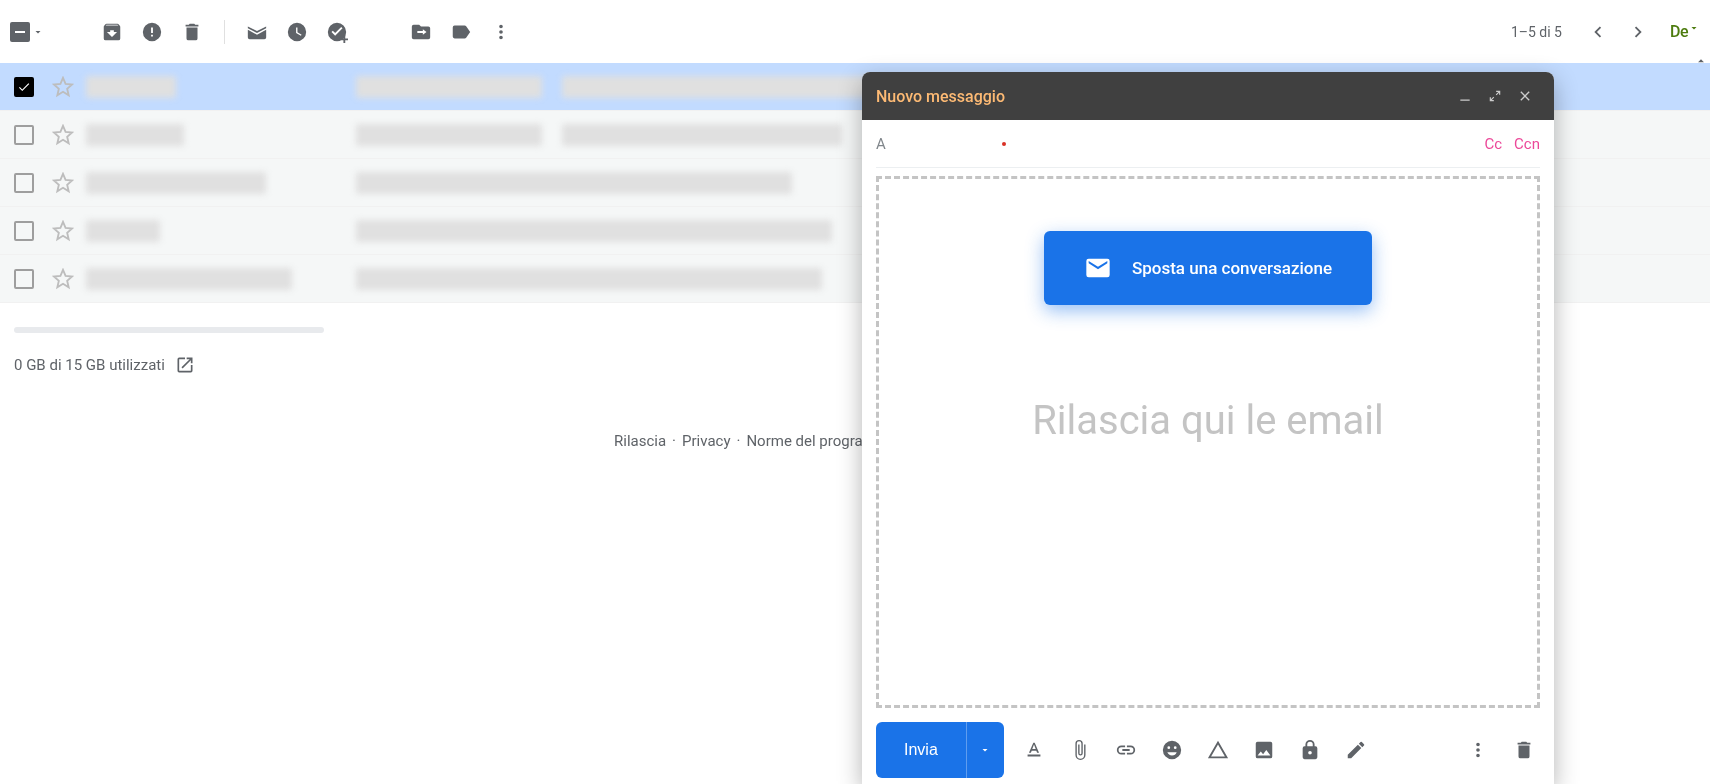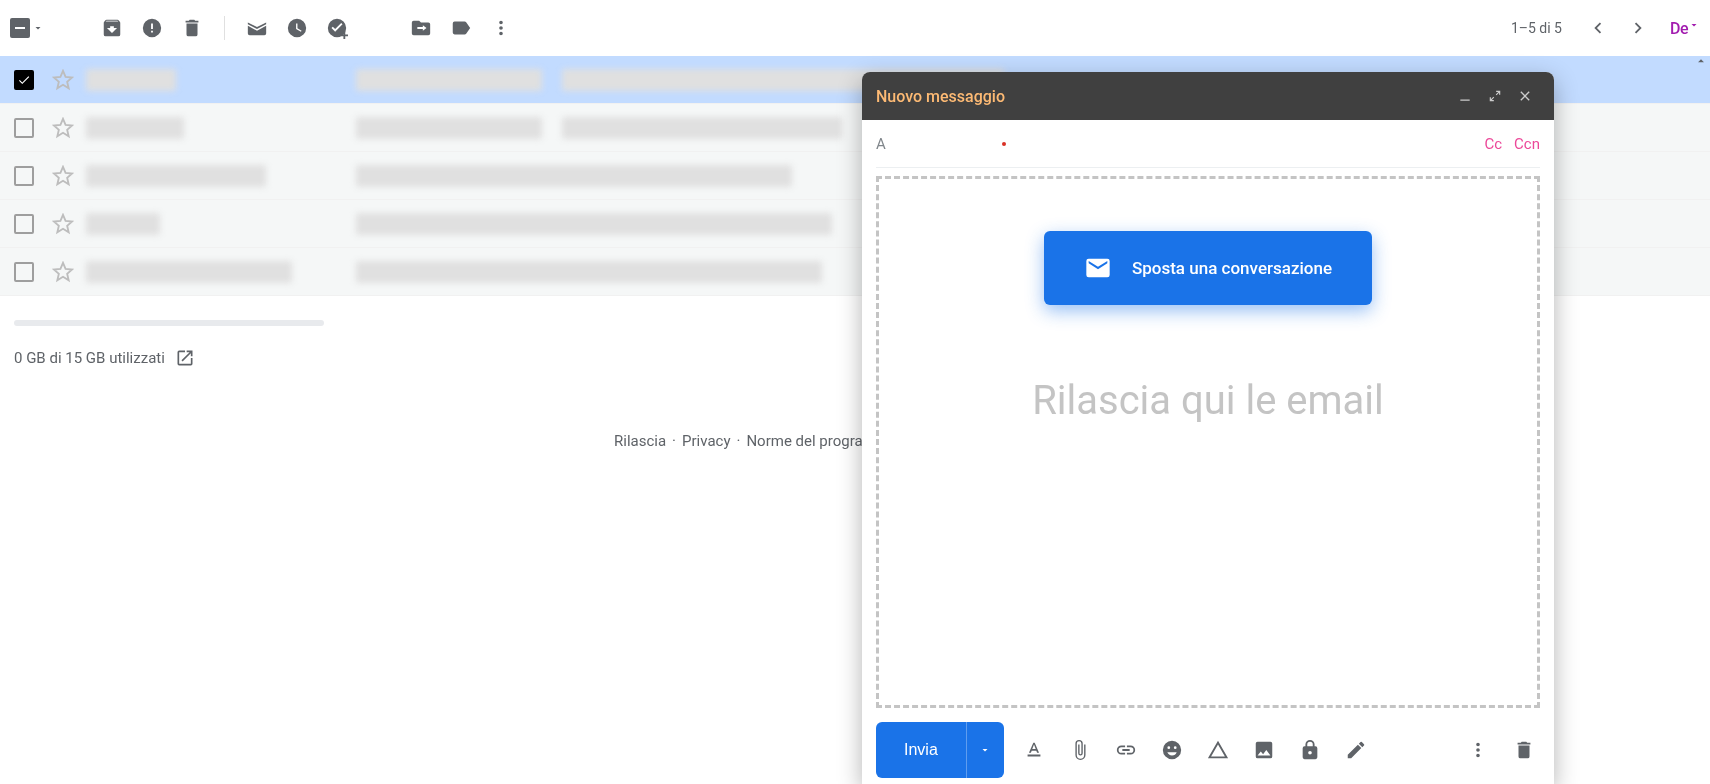--- a/index.html
+++ b/index.html
@@ -1,29 +1,29 @@
 <!DOCTYPE html>
 <html><head>
 <meta charset="utf-8">
 <style>
   * { box-sizing: border-box; margin: 0; padding: 0; }
   body { font-family: "Google Sans", Roboto, Arial, sans-serif; background: #fff; color: #202124; width: 1710px; height: 784px; position: relative; overflow: hidden; }
   svg { display: block; }
 
   
-  .toolbar { height: 56px; display: flex; align-items: center; padding: 0 10px; }
+  .toolbar { height: 63px; display: flex; align-items: center; padding: 0 10px; }
   .tb-btn { width: 40px; height: 40px; display: flex; align-items: center; justify-content: center; border-radius: 50%; cursor: pointer; color: #5f6368; }
   .tb-sep { width: 1px; height: 24px; background: #e0e0e0; margin: 0 12px; }
   .sel-wrap { display: flex; align-items: center; margin-right: 4px; }
   .sel-box { width: 20px; height: 20px; background: #5f6368; border-radius: 2px; display: flex; align-items: center; justify-content: center; }
   .sel-dash { width: 10px; height: 2px; background: #fff; }
   .sel-caret { margin-left: 2px; color: #5f6368; }
   .tb-spacer { flex: 1; }
   .pager-text { color: #5f6368; font-size: 14px; margin-right: 16px; }
-  .input-tools { display: flex; margin-left: 12px; color: #a21caf; cursor: pointer; }
+  .input-tools { display: flex; margin-left: 12px; color: #4d7c0f; cursor: pointer; }
   .input-tools .lbl { font-weight: 500; font-size: 16px; letter-spacing: -.5px; }
   .scroll-up { position: absolute; right: 2px; top: 54px; width: 14px; height: 14px; color: #5f6368; }
 
   
   .email-list { }
   .row { height: 48px; display: flex; align-items: center; padding-left: 14px; border-bottom: 1px solid #f1f1f1; }
   .row.selected { background: #c2dbff; }
   .row.read { background: rgba(242,245,245,0.8); }
   .row .cb { width: 20px; height: 20px; border: 2px solid #9e9e9e; border-radius: 2px; margin-right: 18px; cursor: pointer; }
   .row .cb.checked { background: #000; border-color: #000; display: flex; align-items: center; justify-content: center; }
@@ -50,21 +50,21 @@
   .field-row { display: flex; align-items: center; height: 48px; border-bottom: 1px solid #eceff1; position: relative; }
   .field-row .lbl { color: #80868b; font-size: 15px; margin-right: 12px; }
   .field-row .inp { flex: 1; border: none; outline: none; font-size: 15px; }
   .field-row .inp::placeholder { color: #80868b; }
   .cc { color: #ec4899; font-size: 15px; margin-left: 12px; cursor: pointer; }
   .red-dot { position: absolute; left: 126px; top: 22px; width: 4px; height: 4px; background: #d93025; border-radius: 50%; }
 
   .drop-zone { margin: 8px 14px 8px 14px; flex: 1; border: 3px dashed #c4c4c4; position: relative; display: flex; flex-direction: column; align-items: center; padding-top: 52px; }
   .chip { background: #1a73e8; color: #fff; height: 74px; padding: 0 40px; border-radius: 6px; display: flex; align-items: center; gap: 20px; box-shadow: 0 6px 18px rgba(26,115,232,.45); cursor: pointer; }
   .chip .txt { font-size: 17px; font-weight: 500; }
-  .drop-text { margin-top: 72px; color: #c4c4c4; font-size: 40px; font-weight: 400; text-align: center; }
+  .drop-text { margin-top: 92px; color: #c4c4c4; font-size: 40px; font-weight: 400; text-align: center; }
 
   .compose-toolbar { height: 68px; display: flex; align-items: center; padding: 0 14px; gap: 14px; }
   .send-group { display: flex; height: 56px; }
   .send-btn { background: #1a73e8; color: #fff; border: none; padding: 0 28px; border-top-left-radius: 6px; border-bottom-left-radius: 6px; font-size: 16px; font-weight: 500; cursor: pointer; }
   .send-more { background: #1a73e8; width: 38px; display: flex; align-items: center; justify-content: center; border-top-right-radius: 6px; border-bottom-right-radius: 6px; border-left: 1px solid rgba(255,255,255,.3); cursor: pointer; }
   .ct-btn { width: 32px; height: 32px; display: flex; align-items: center; justify-content: center; cursor: pointer; color: #5f6368; }
   .ct-spacer { flex: 1; }
 </style>
 </head>
 <body>

